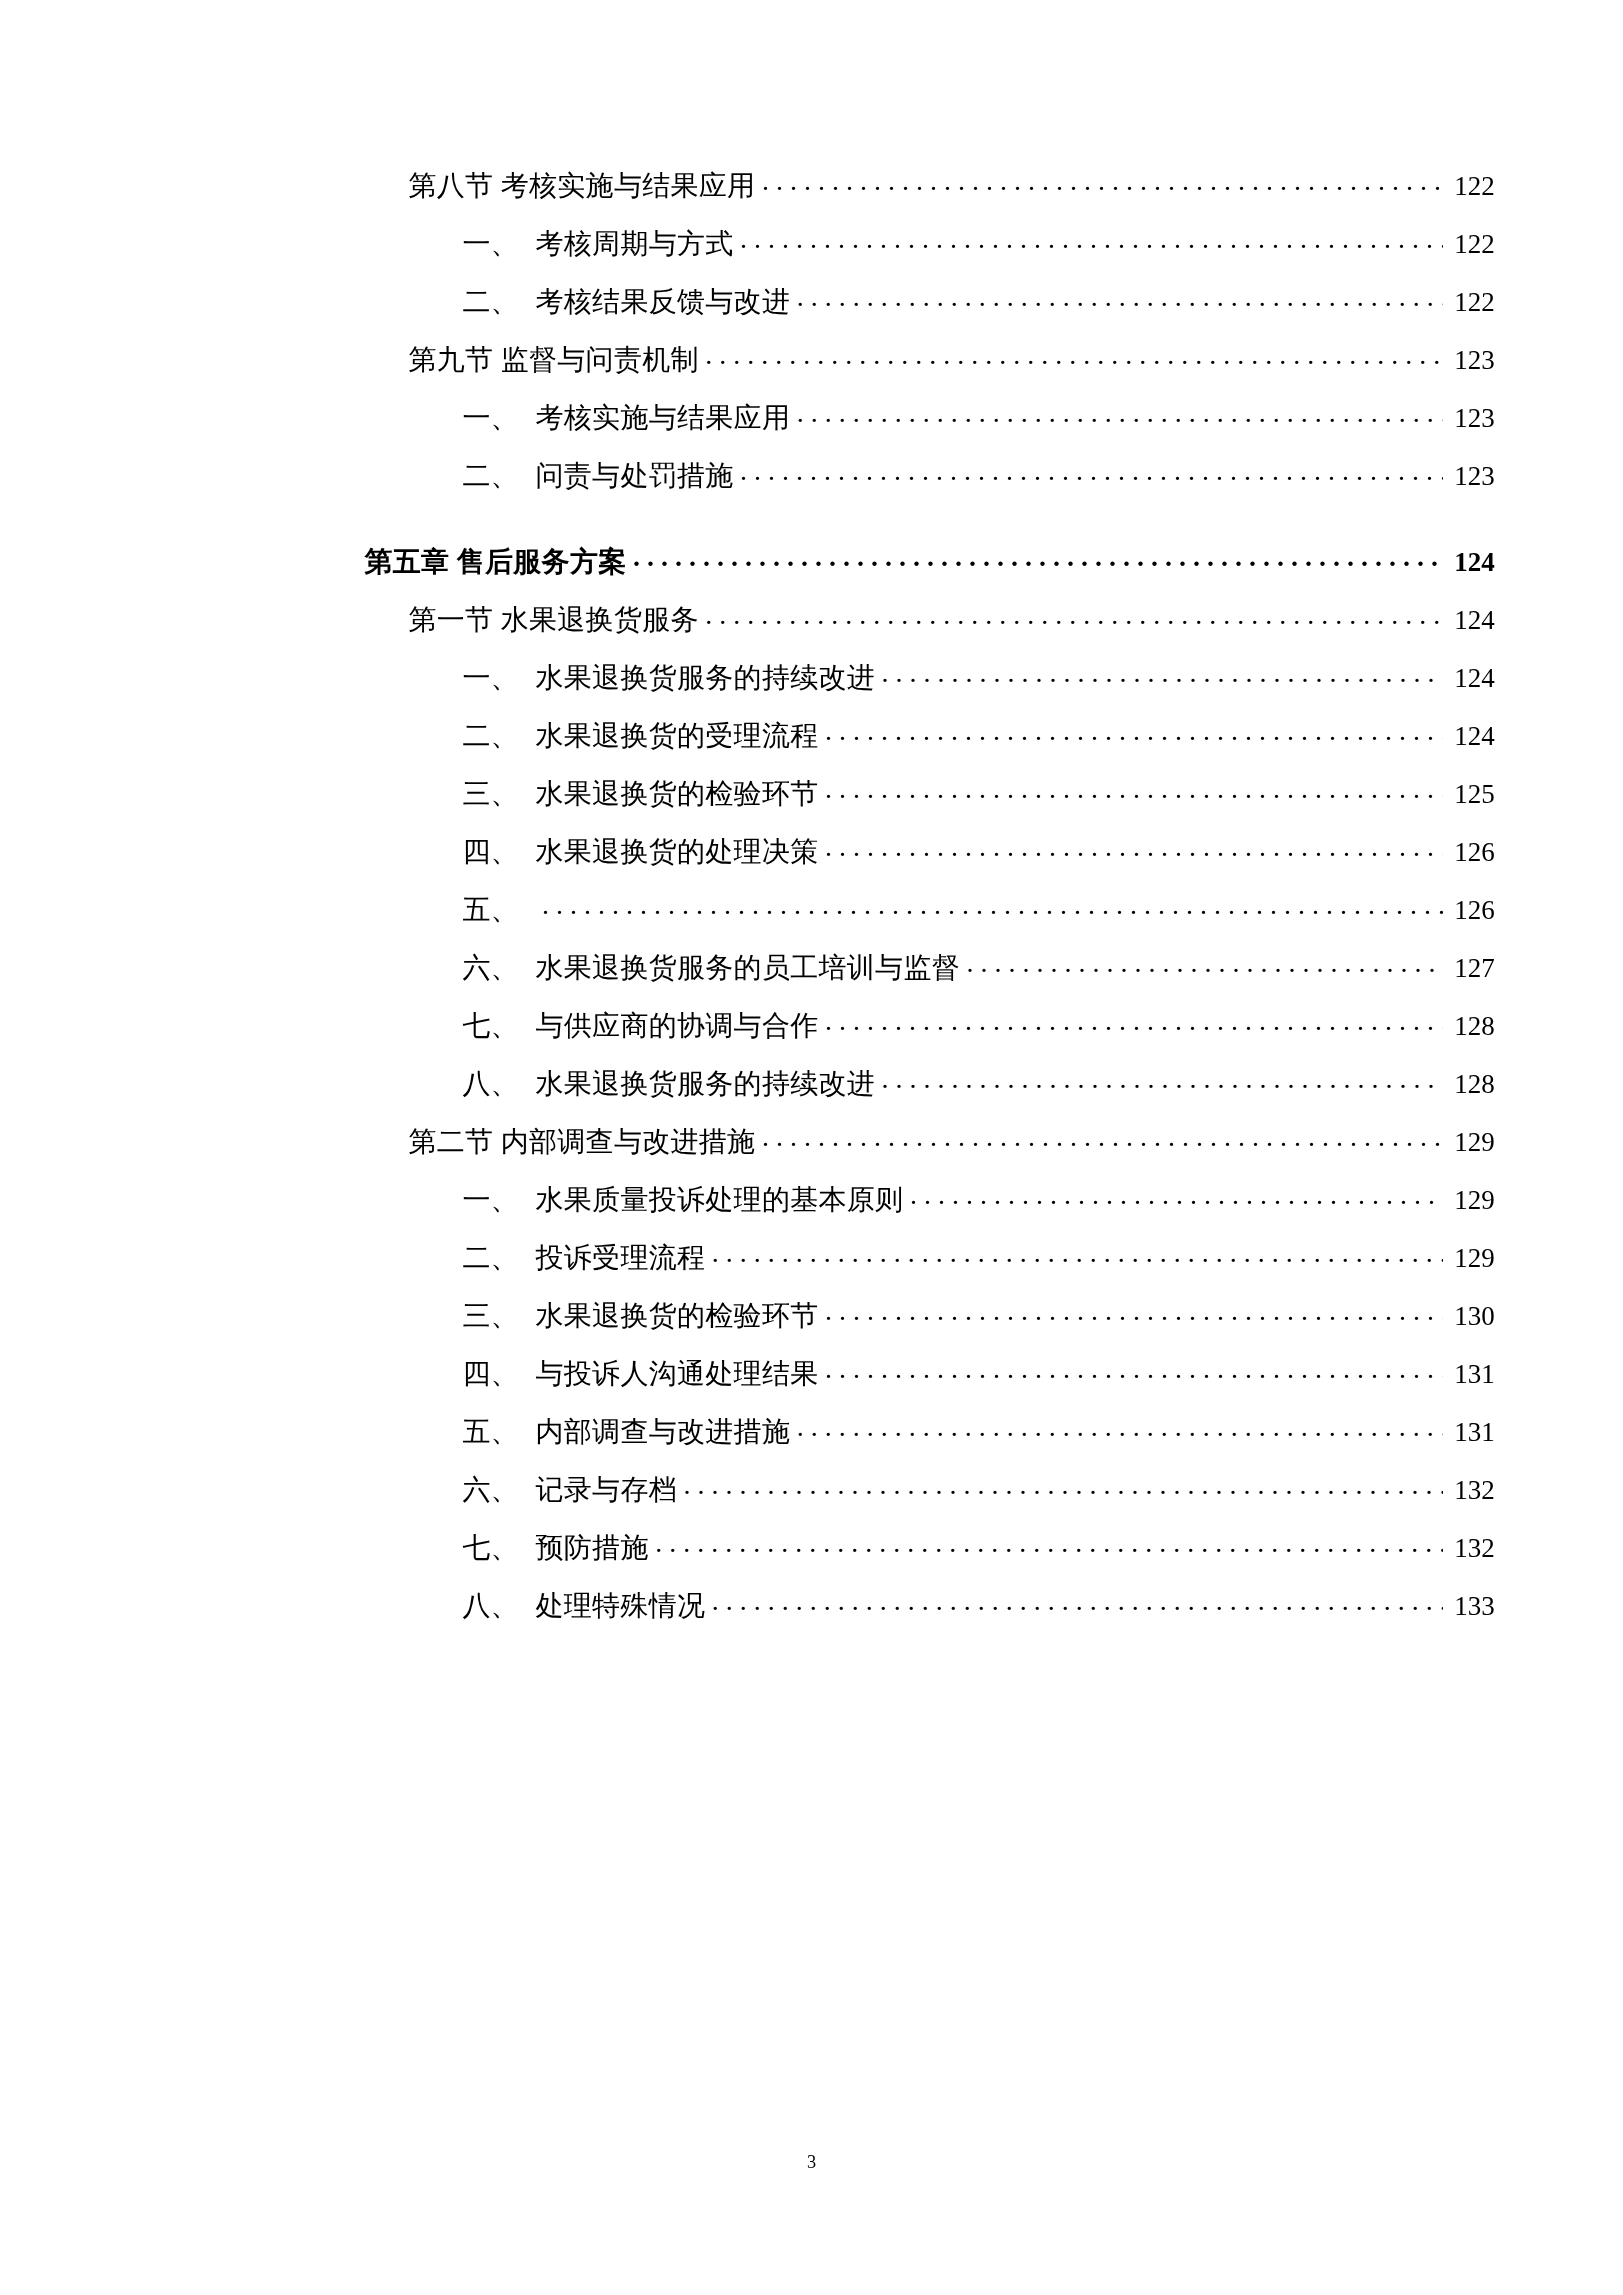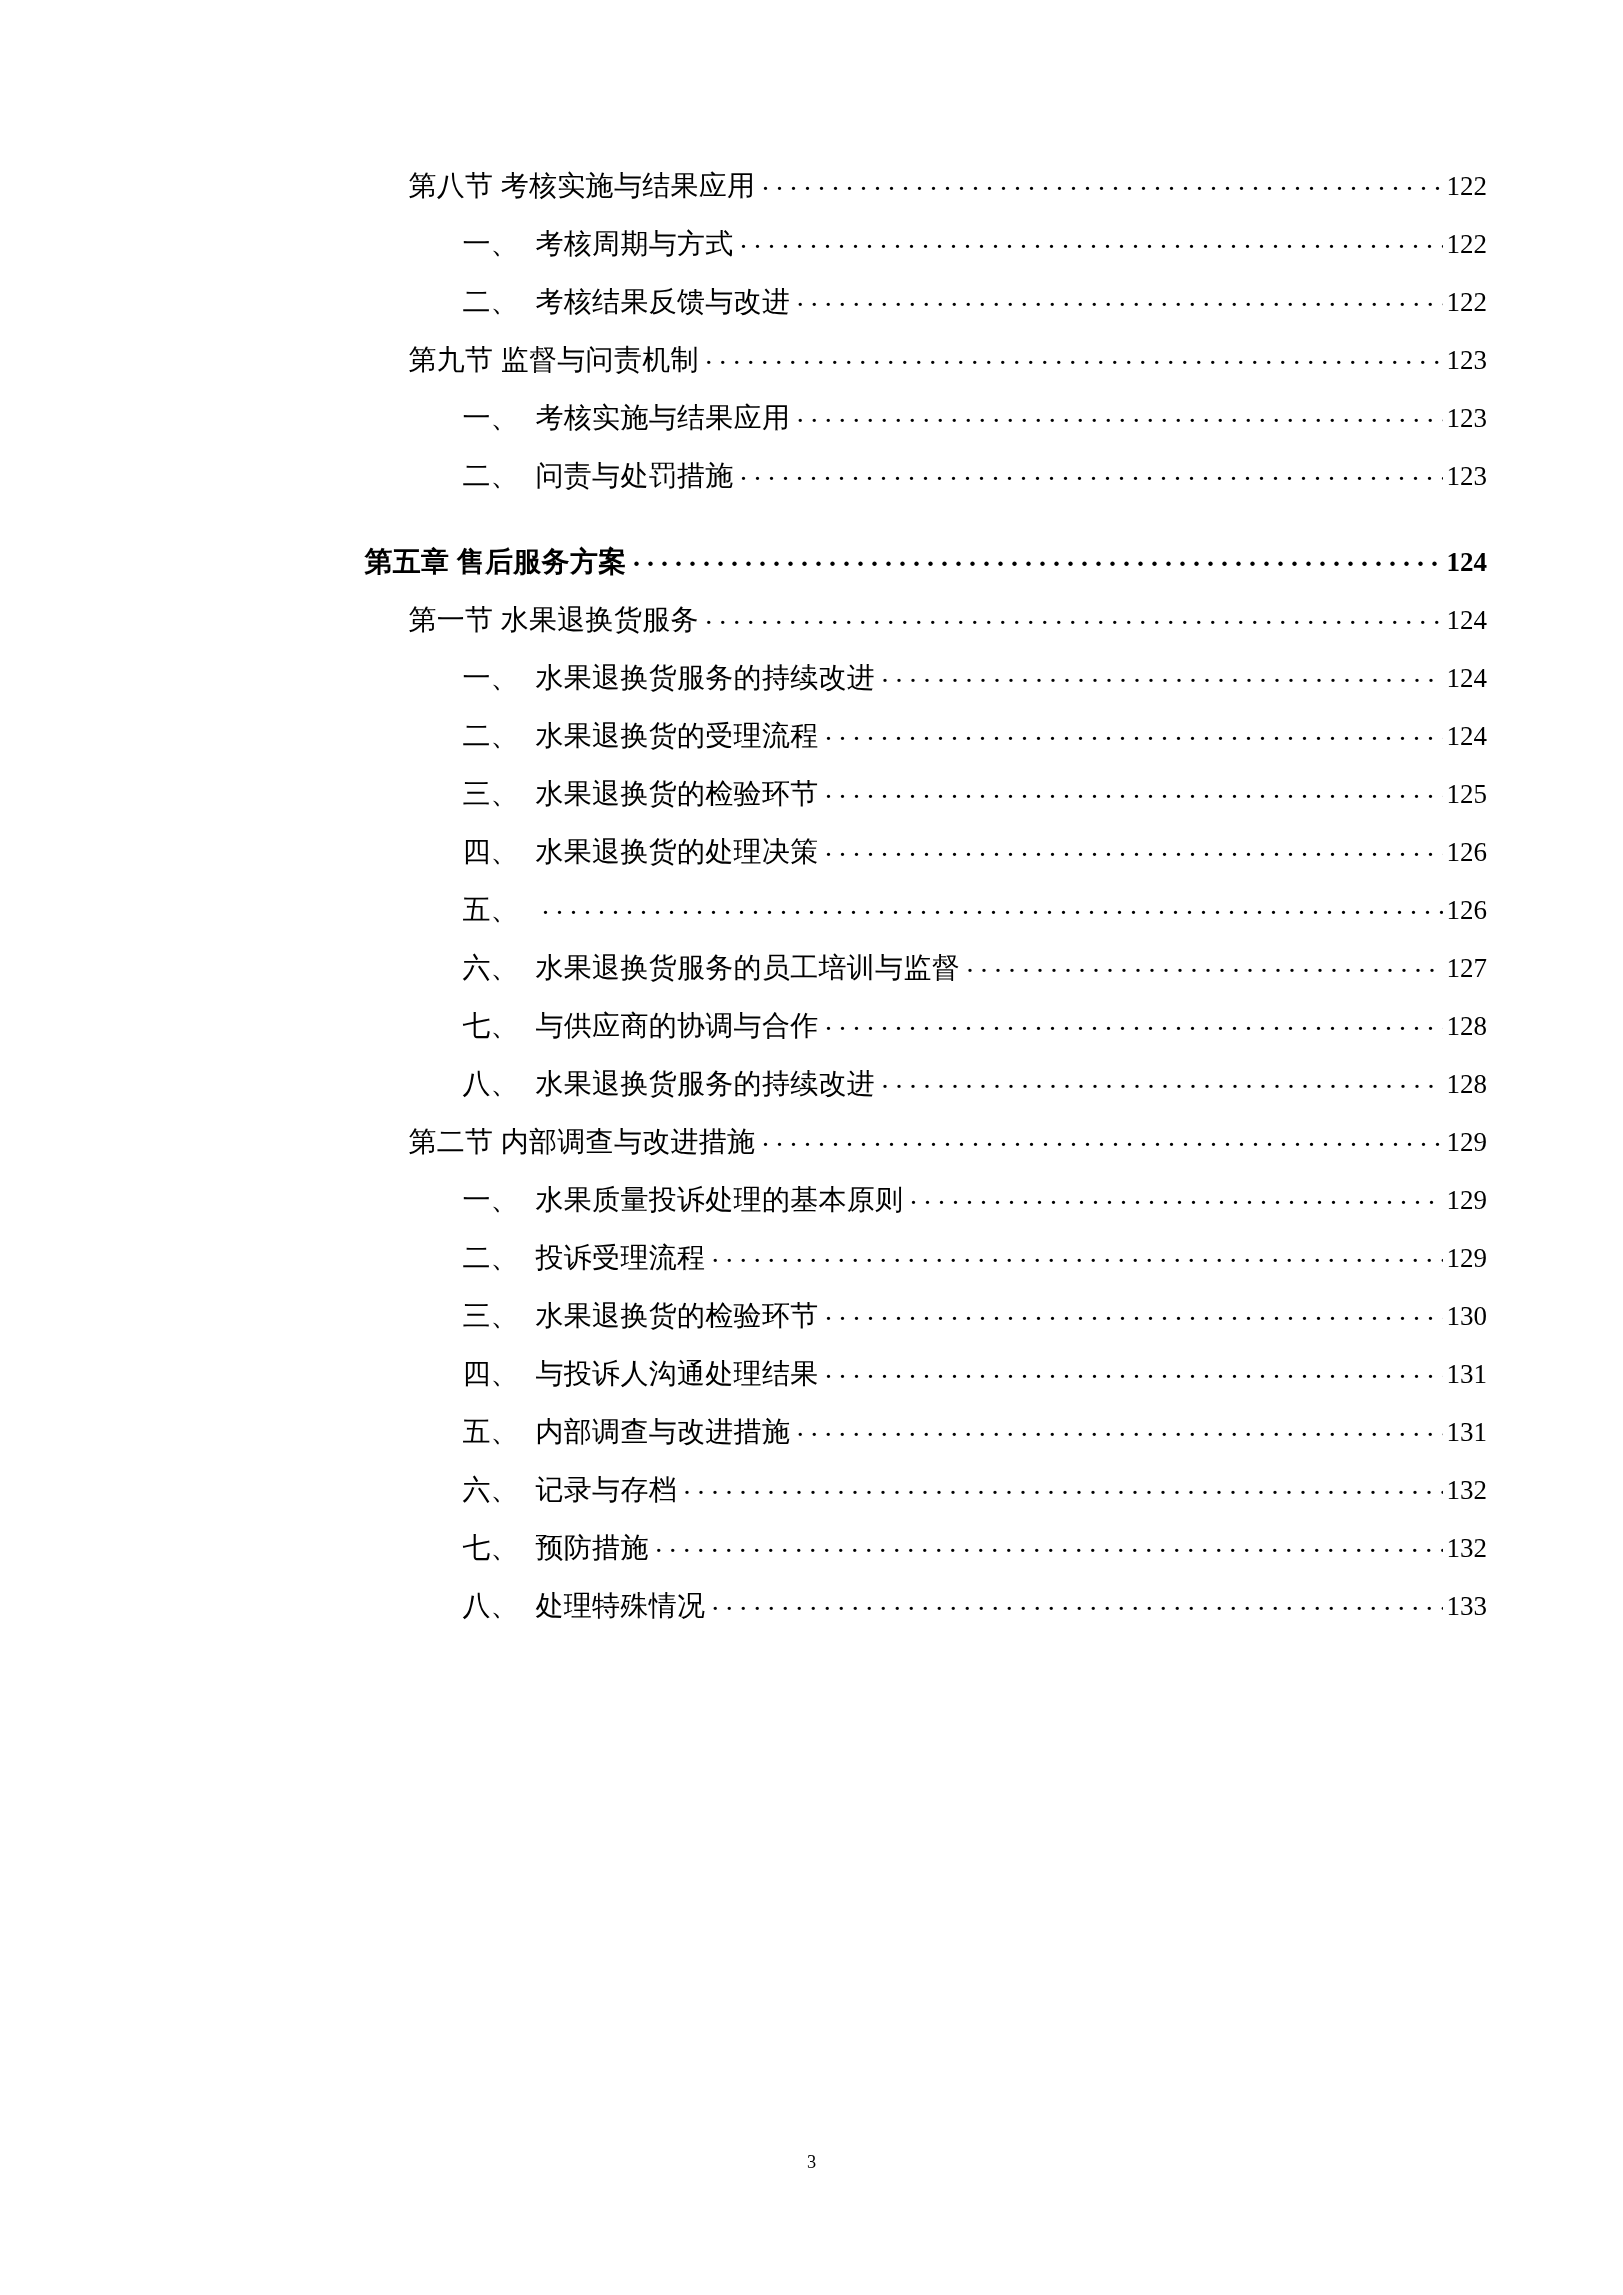--- a/index.html
+++ b/index.html
@@ -71,21 +71,21 @@
     position: absolute;
     left: 0;
     bottom: 0;
     white-space: nowrap;
     letter-spacing: 0px;
     font-size: 28px;
     line-height: 1em;
   }
   .entry-page {
     flex: 0 0 auto;
-    text-align: left;
+    text-align: center;
     min-width: 56px;
     font-size: 27px;
   }
   .lvl-chapter .entry-page { font-weight: bold; }
   .page-number {
     position: absolute;
     left: 0;
     right: 0;
     top: 2152px;
     text-align: center;

